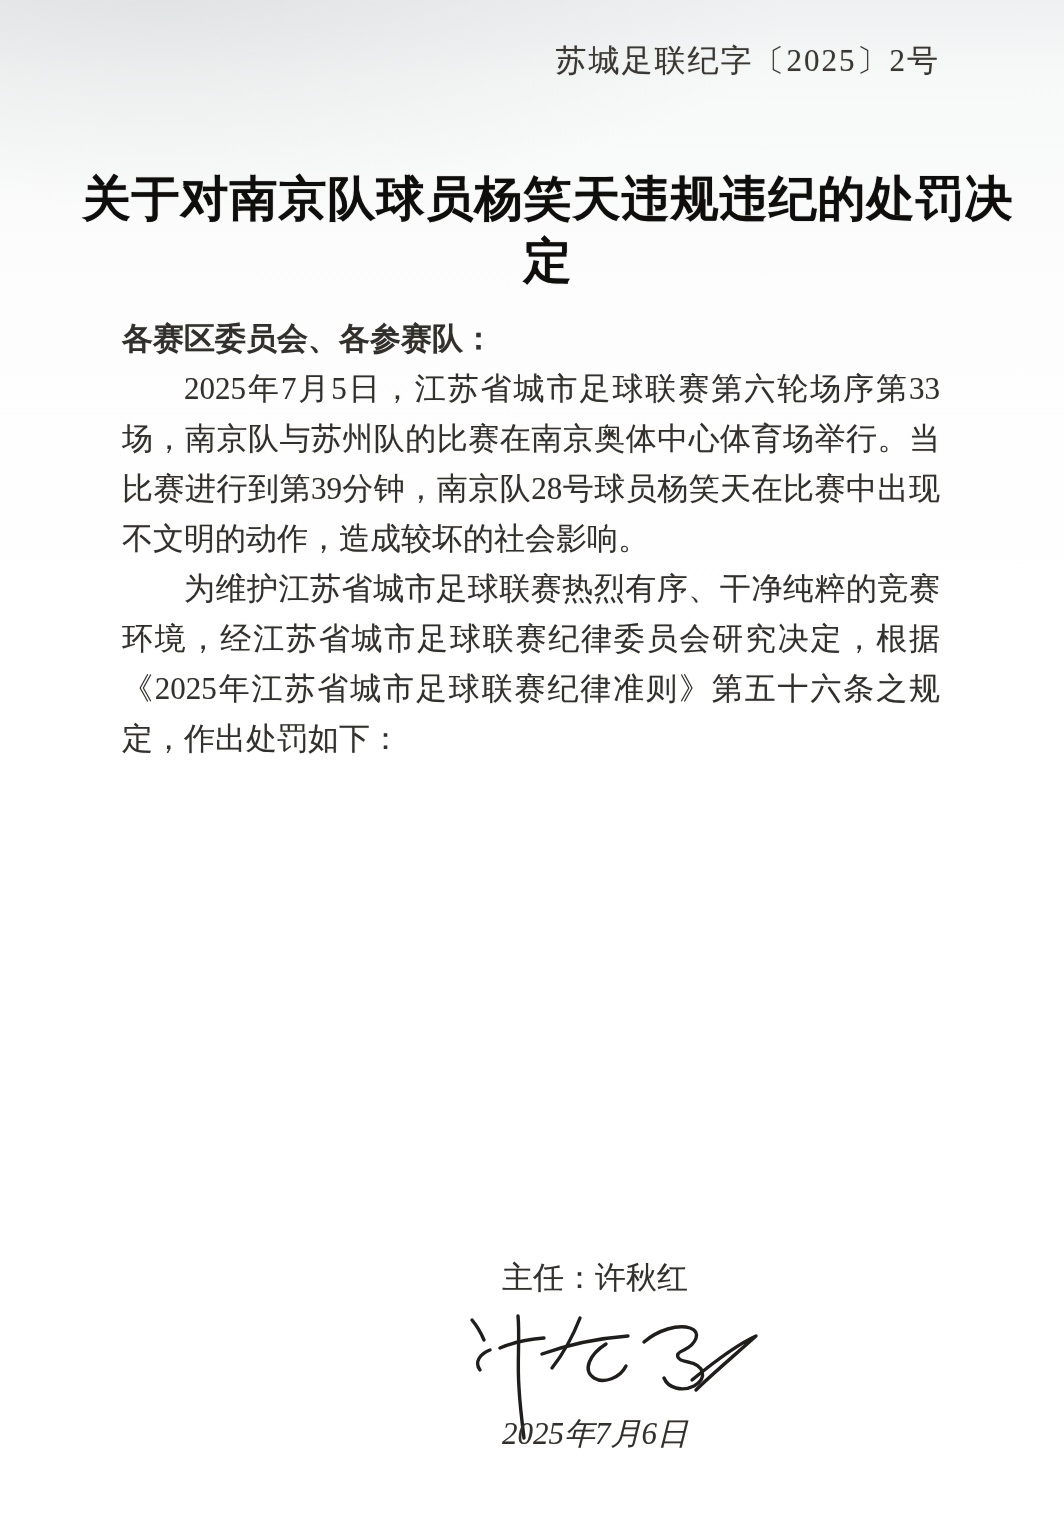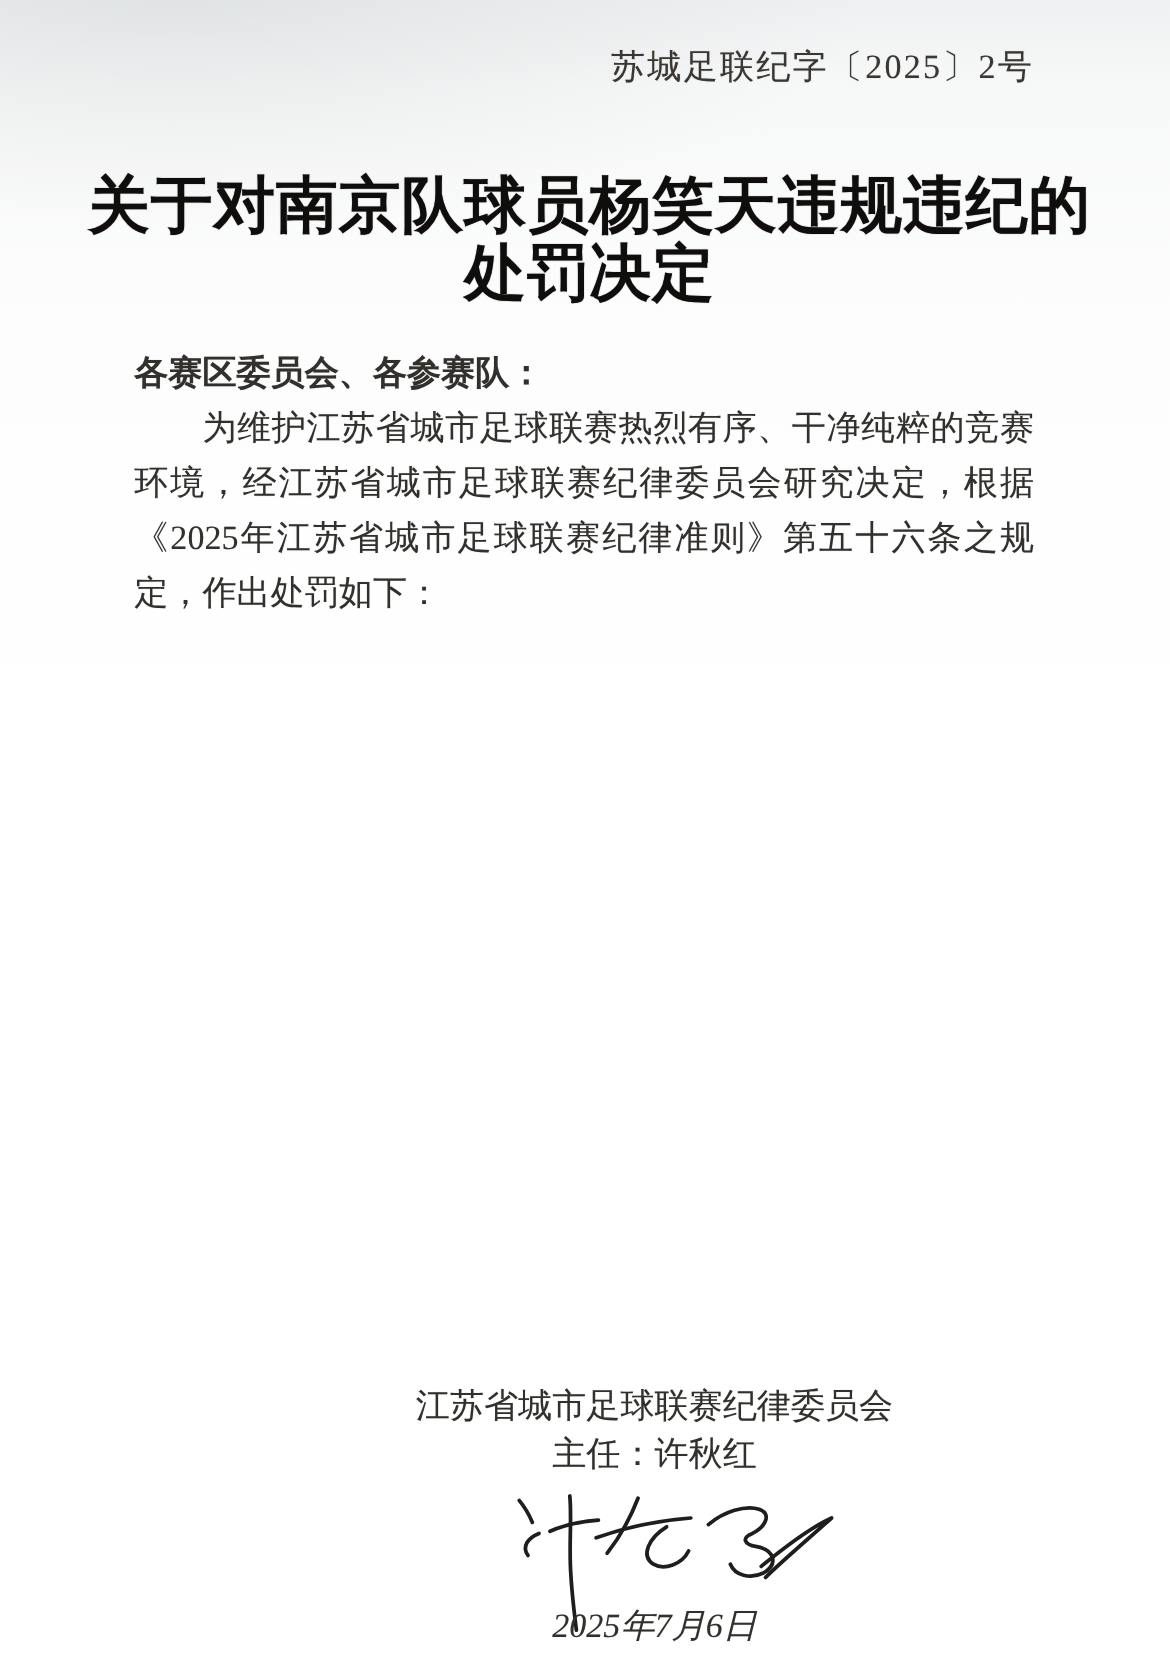--- a/index.html
+++ b/index.html
@@ -25,23 +25,23 @@
     line-height: 42px;
     letter-spacing: 2px;
     color: #3a3732;
     text-shadow: 0 0 1px rgba(60,58,52,0.35);
   }
   .title {
     position: absolute;
     top: 152px;
     left: 60px;
     width: 944px;
-    margin: 4px;
+    margin: 16px;
     text-align: center;
-    font-size: 56px;
+    font-size: 48px;
     line-height: 62px;
     font-weight: bold;
     letter-spacing: 1px;
     color: #0f0e0d;
     text-shadow: 0 0 1px rgba(0,0,0,0.55);
   }
   .body-block {
     position: absolute;
     top: 314px;
     left: 122px;
@@ -85,26 +85,26 @@
 <body>
 
 <div class="page">
 
   <div class="doc-number">苏城足联纪字〔2025〕2号</div>
 
   <h1 class="title">关于对南京队球员杨笑天违规违纪的处罚决定</h1>
 
   <div class="body-block">
     <p class="salutation">各赛区委员会、各参赛队：</p>
+    <p class="para">2025年7月5日，江苏省城市足球联赛第六轮场序第33场，南京队与苏州队的比赛在南京奥体中心体育场举行。当比赛进行到第39分钟，南京队28号球员杨笑天在比赛中出现不文明的动作，造成较坏的社会影响。</p>
     <p class="para">为维护江苏省城市足球联赛热烈有序、干净纯粹的竞赛环境，经江苏省城市足球联赛纪律委员会研究决定，根据《2025年江苏省城市足球联赛纪律准则》第五十六条之规定，作出处罚如下：</p>
     <div class="gap-1line"></div>
   </div>
 
   <div class="sign-block">
-    <div class="sign-committee">江苏省城市足球联赛纪律委员会</div>
     <div class="sign-director">主任：许秋红</div>
 
     <svg class="autograph" width="330" height="112" viewBox="0 0 330 112" fill="none" stroke="#1f1e1c" stroke-width="3.4" stroke-linecap="round" stroke-linejoin="round">
 
       <path d="M42,18 C47,24 51,31 54,38"></path>
       <path d="M60,48 C50,52 44,60 50,68"></path>
       <path d="M70,46 C84,40 100,37 114,36"></path>
       <path d="M88,14 C90,34 87,60 89,86 C90,104 92,120 94,136"></path>
 
       <path d="M150,16 C143,34 133,52 122,66"></path>

